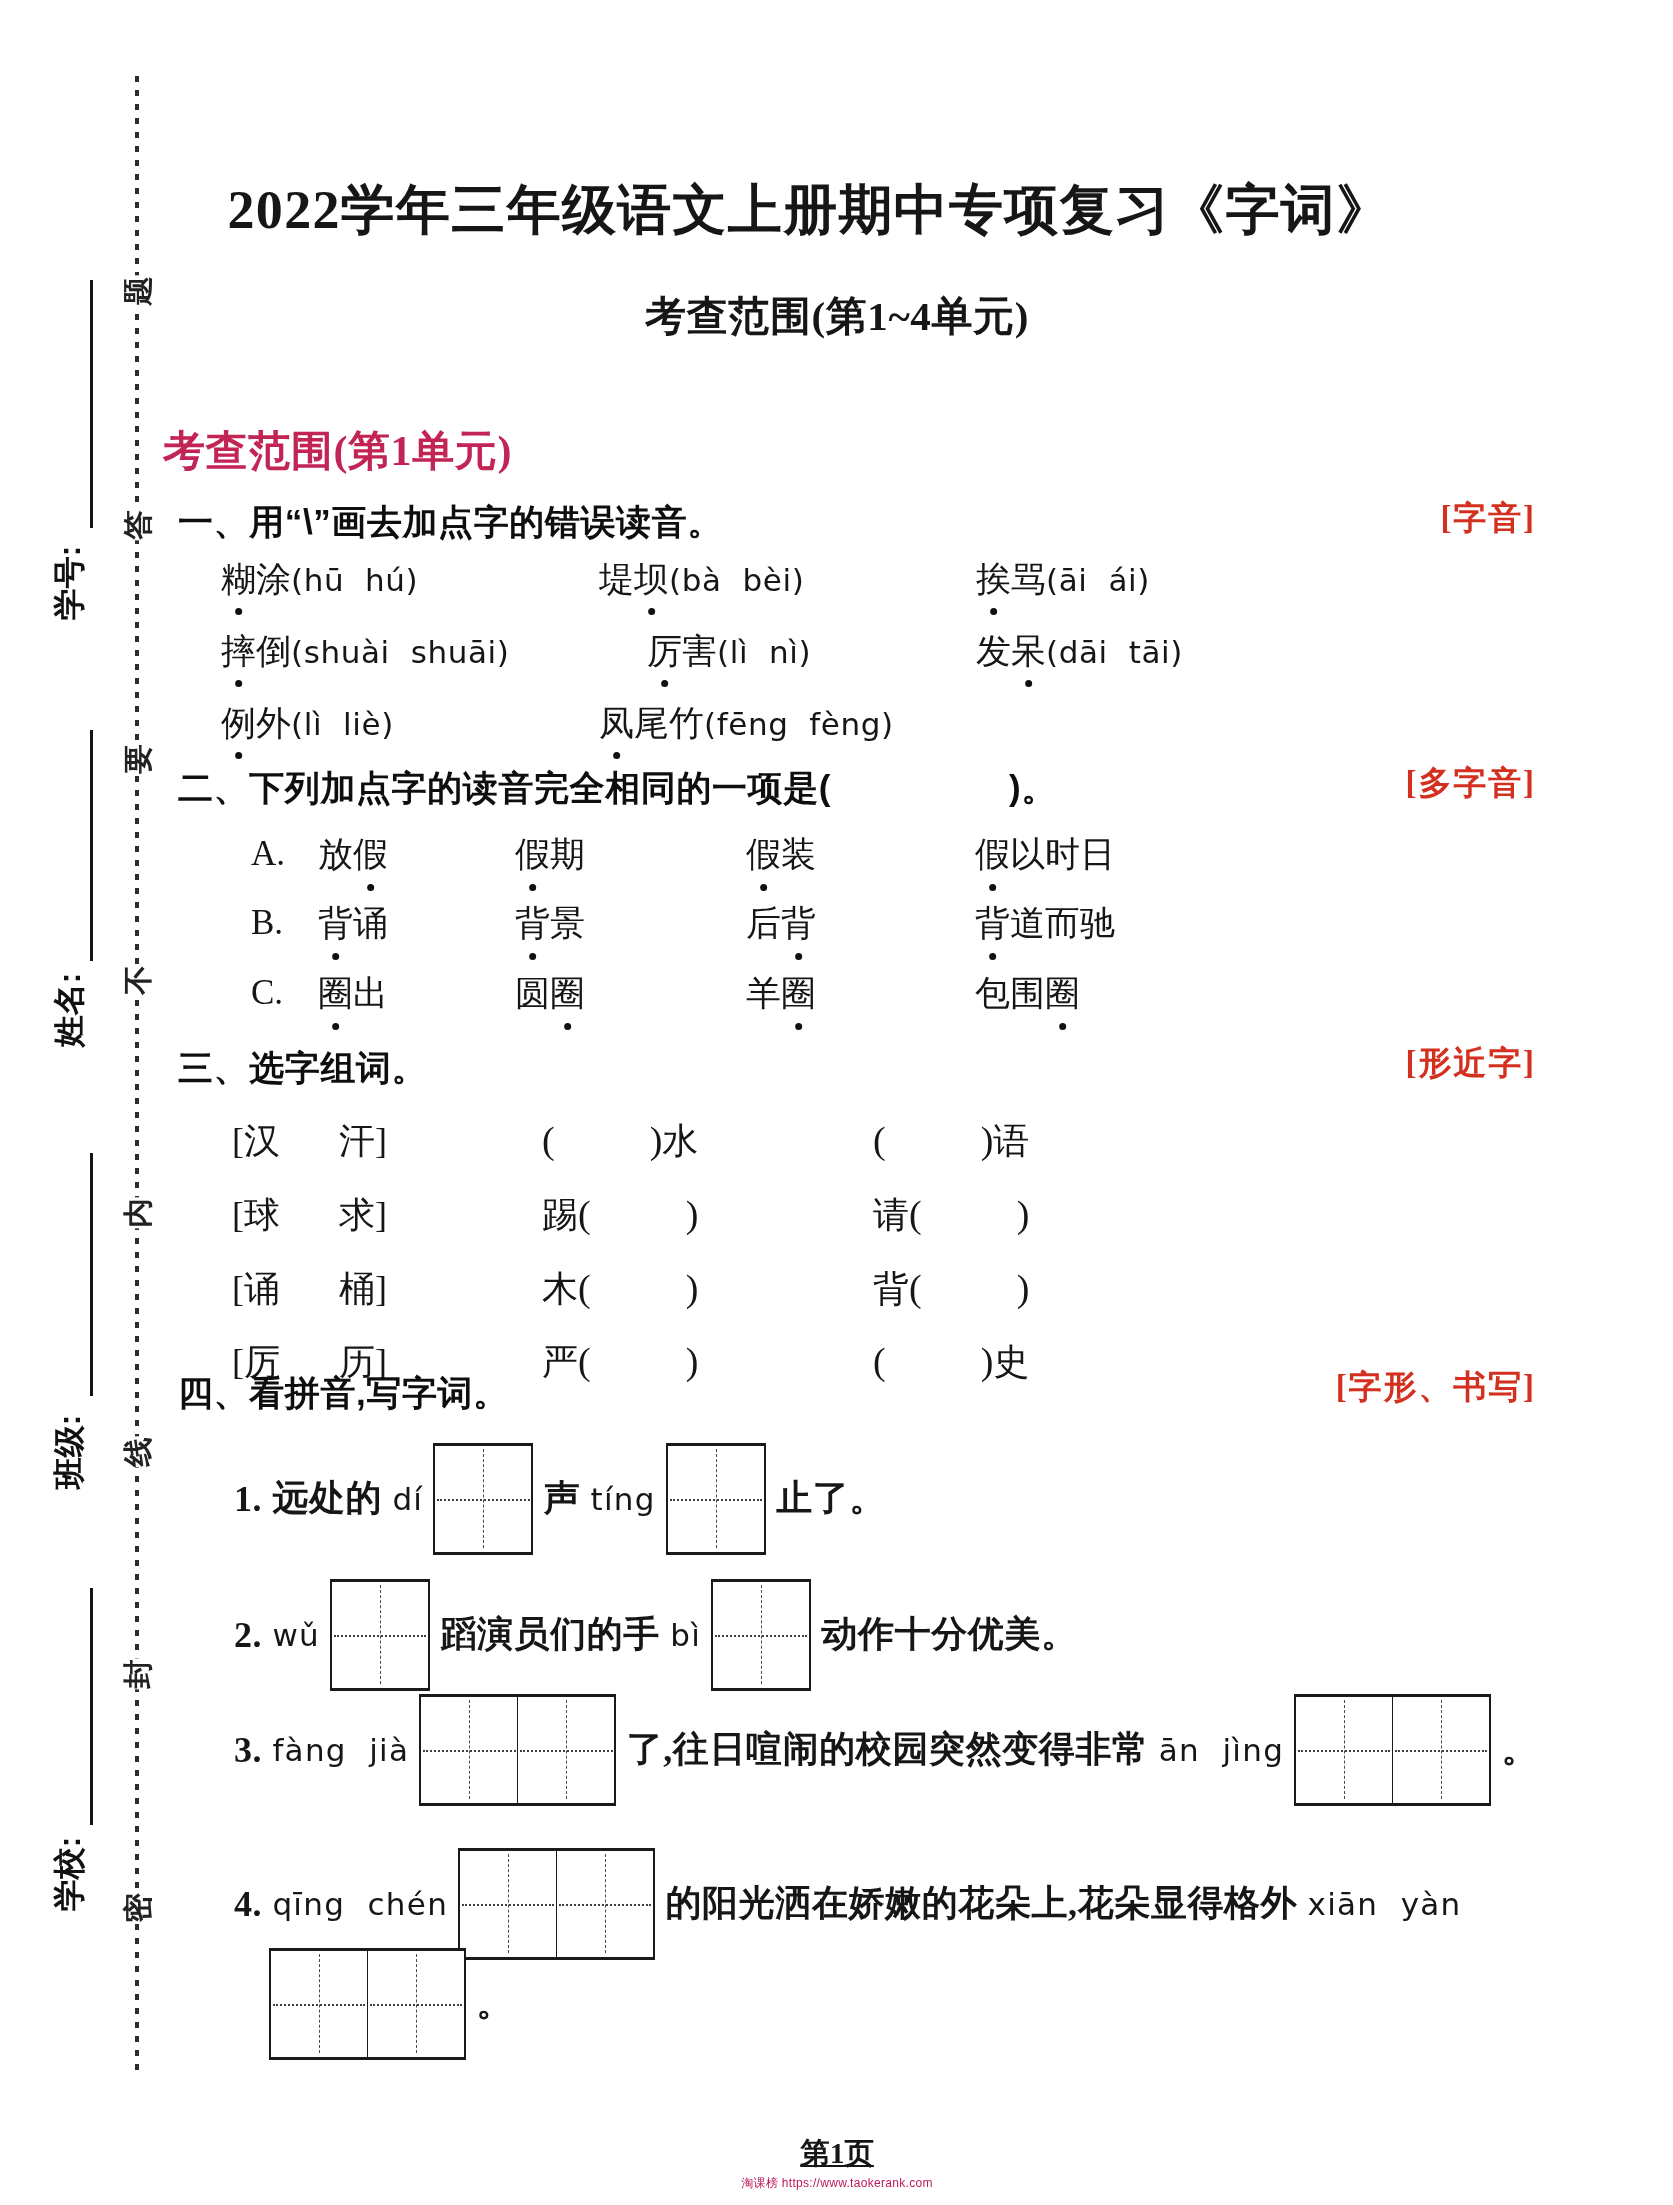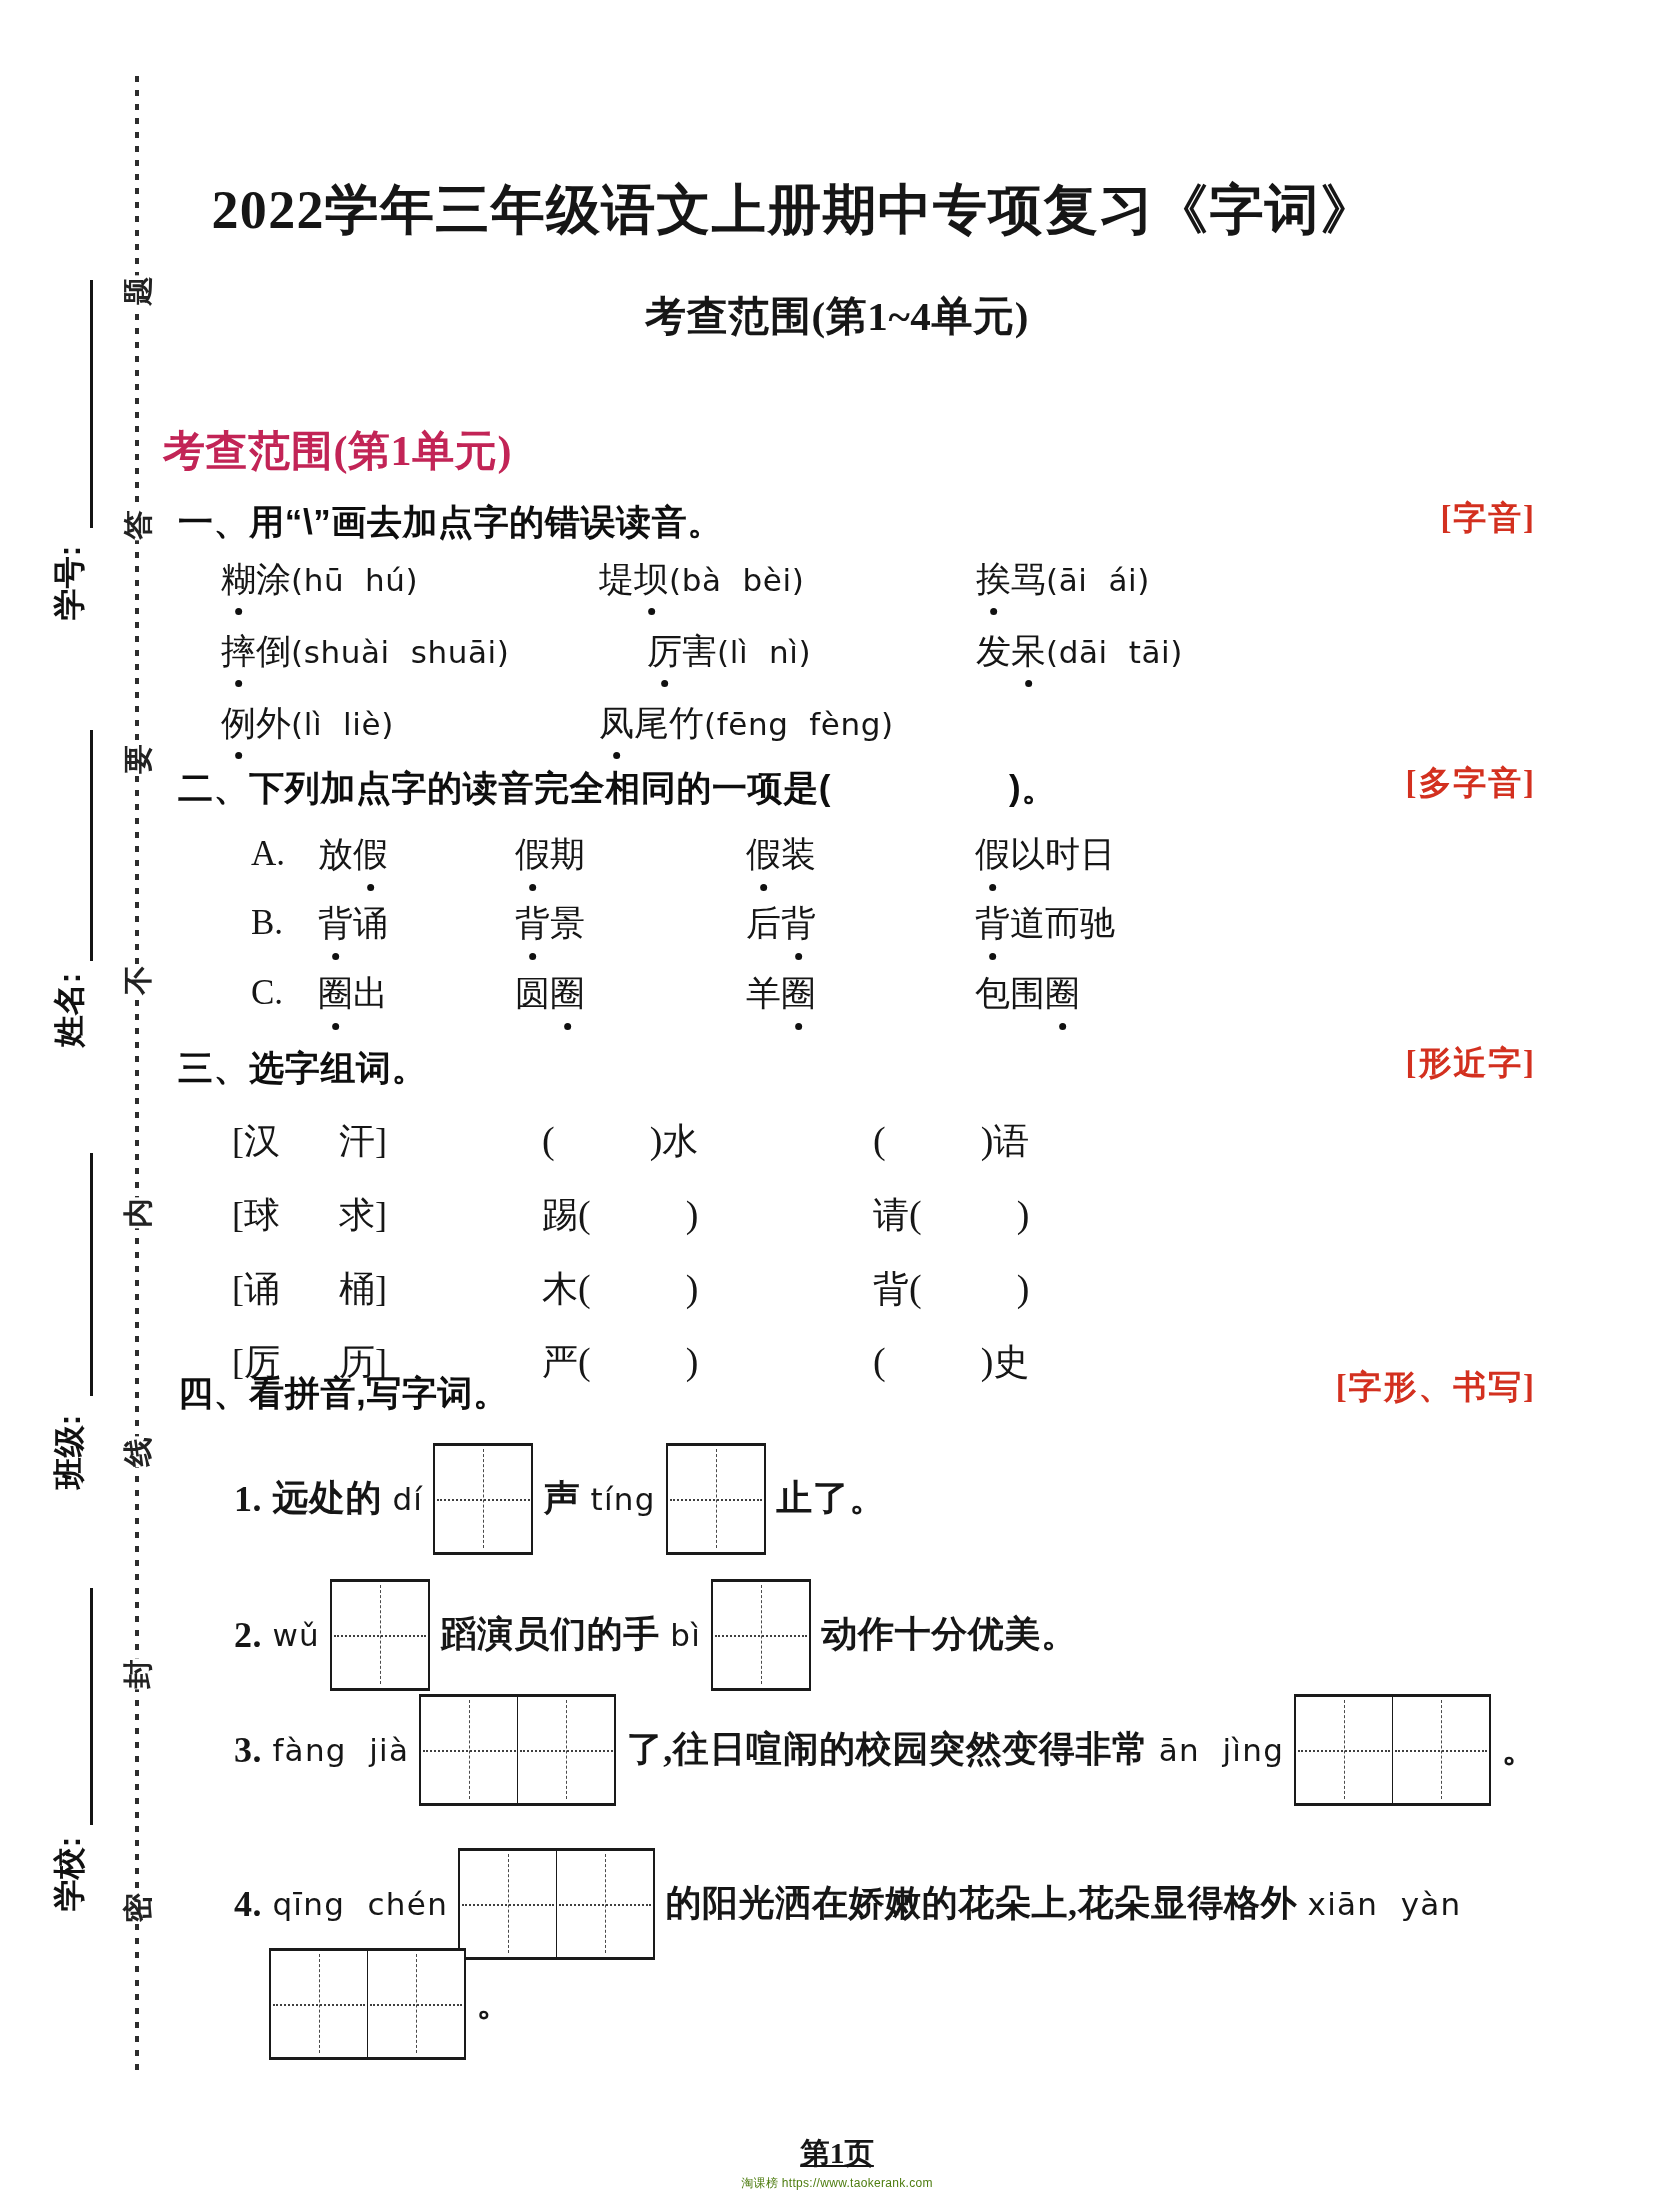--- a/index.html
+++ b/index.html
@@ -27,21 +27,21 @@
   }
   .field-label{
     position:absolute;font-family:var(--f-hei);font-weight:bold;font-size:32px;
     color:#111;line-height:1;white-space:nowrap;
     transform:translate(-50%,-50%) rotate(-90deg);
   }
   .field-line{position:absolute;left:90px;width:3.2px;background:#141414;}
   
   .page-title{
     position:absolute;left:0;top:174px;width:1587px;text-align:center;
-    font-family:var(--f-serif);font-weight:bold;font-size:54px;letter-spacing:1.3px;margin:0;
+    font-family:var(--f-serif);font-weight:bold;font-size:54px;letter-spacing:1.3px;margin:0;padding-left:16px;
   }
   .page-subtitle{
     position:absolute;left:0;top:289px;width:1674px;text-align:center;
     font-family:var(--f-serif);font-weight:bold;font-size:41px;letter-spacing:0.6px;margin:0;
   }
   .section-heading{
     position:absolute;left:163px;top:423px;
     font-family:var(--f-serif);font-weight:bold;font-size:42px;color:var(--heading-red);
     letter-spacing:0.6px;
   }
@@ -92,21 +92,21 @@
     content:'';position:absolute;top:50%;left:1.9px;right:1.9px;height:0;
     border-top:2.6px dotted #3f3f3f;
   }
   
   .footer-page{
     position:absolute;left:0;top:2134px;width:1674px;text-align:center;
     font-family:var(--f-serif);font-weight:bold;font-size:29.5px;text-decoration:underline;
   }
   .watermark{
     position:absolute;left:0;top:2175px;width:1674px;text-align:center;
-    font-family:var(--f-hei);font-size:12px;color:#4d7c0f;letter-spacing:0.3px;
+    font-family:var(--f-hei);font-size:12px;color:#be185d;letter-spacing:0.3px;
   }
 </style>
 </head>
 <body>
 
 <div id="page">
 
   <aside>
     <div class="seal-dotted-line"></div>
     <div id="seal-chars">

